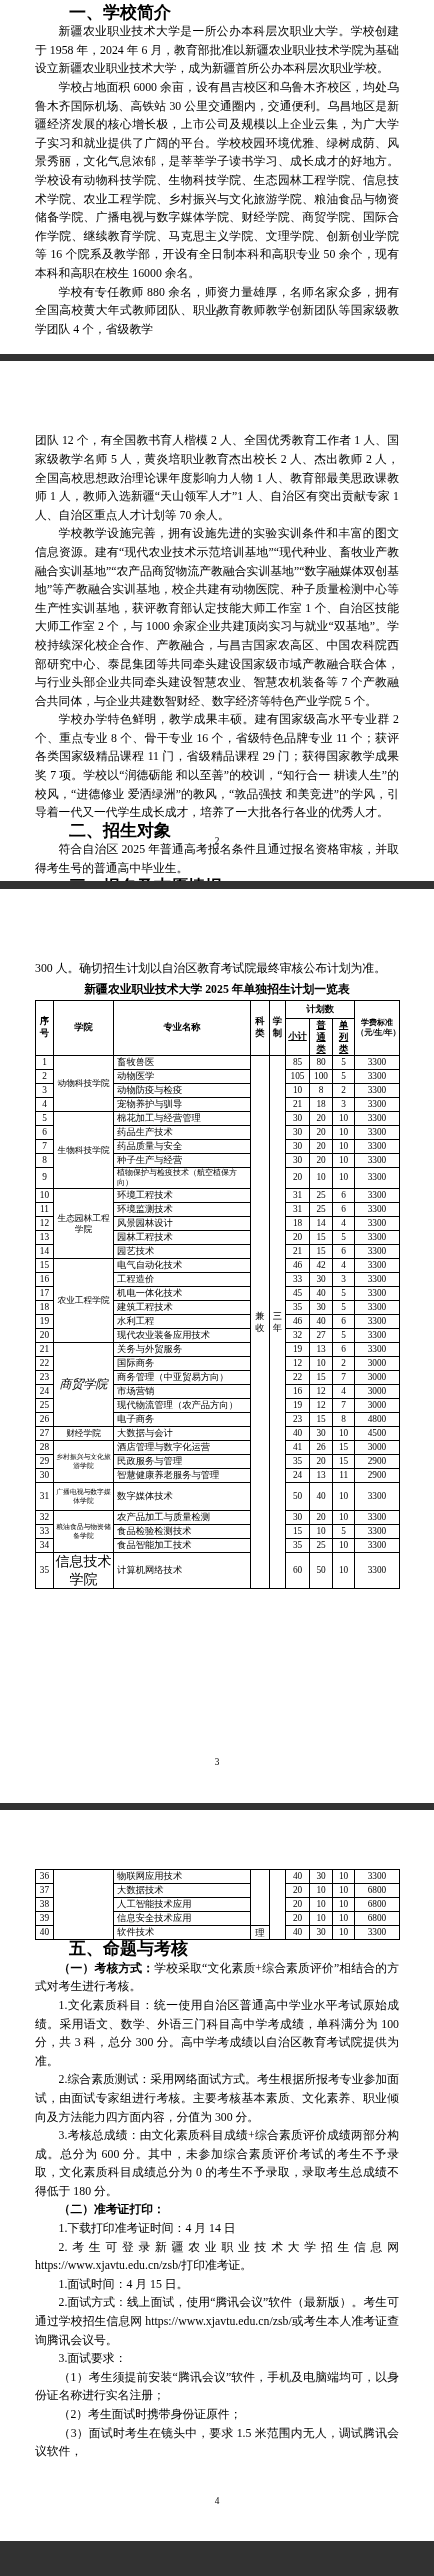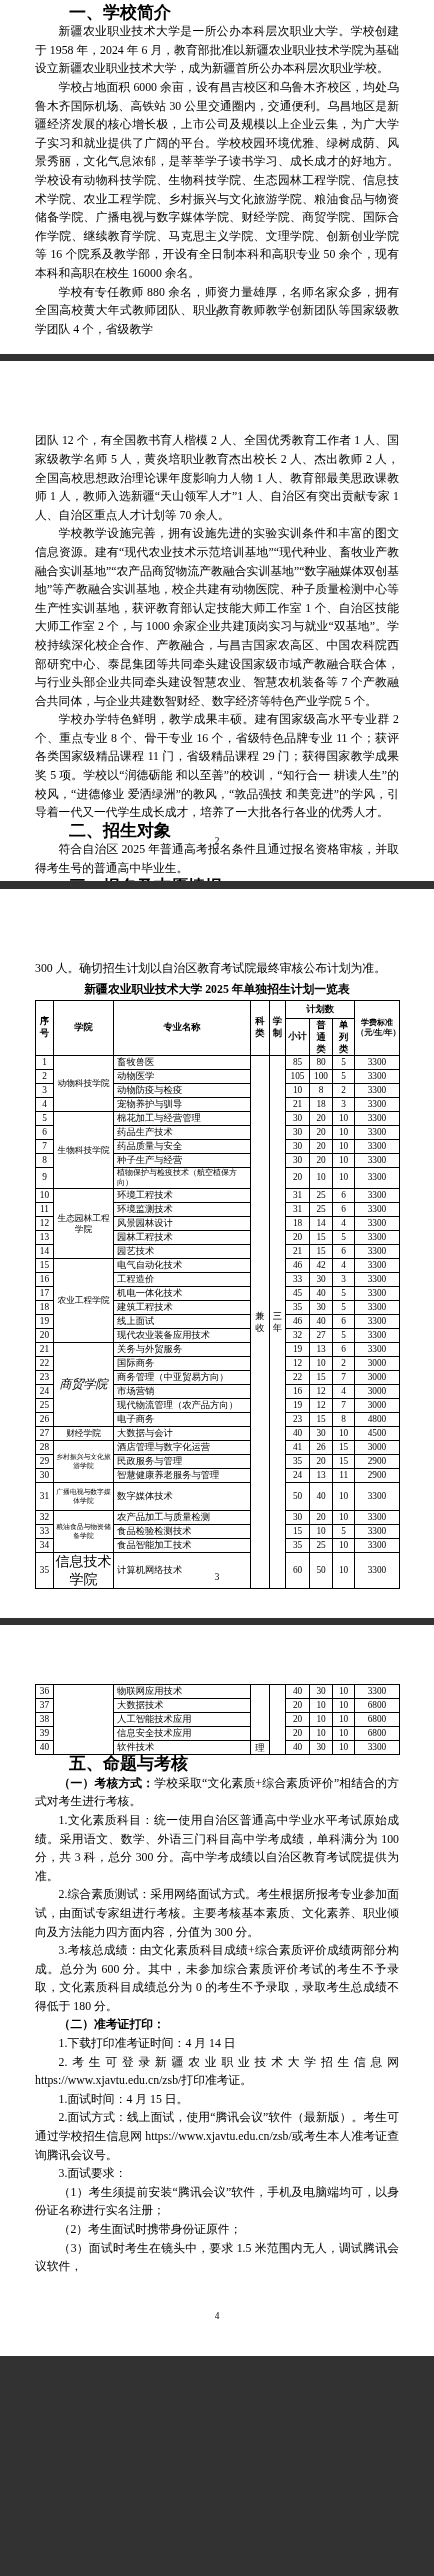--- a/index.html
+++ b/index.html
@@ -14,21 +14,21 @@
     background: #ffffff;
     box-sizing: border-box;
     padding-left: 35px;
     padding-right: 35px;
     overflow: hidden;
     position: relative;
     margin-bottom: 7.4px;
   }
   .page-1 { height: 354px; padding-top: 3.7px; }
   .page-2 { height: 520px; padding-top: 70px; }
-  .page-3 { height: 729px; padding-top: 70px; }
+  .page-3 { height: 914px; padding-top: 70px; }
   .page-4 { height: 731px; padding-top: 59px; margin-bottom: 0; }
   .footer-band { height: 9.3px; background: #323232; }
 
   .para {
     font-size: 11.8px;
     line-height: 18.6px;
     text-align: justify;
     text-indent: 2em;
     margin: 0;
   }
@@ -67,21 +67,21 @@
     border: 0.6px solid #000;
     text-align: center;
     vertical-align: middle;
     padding: 0 1.2px;
     word-break: break-all;
     line-height: 1.25;
     overflow: hidden;
   }
   .plan-table th { font-weight: bold; font-size: 9.3px; }
   .plan-table thead tr.h1 th { height: 17.3px; }
-  .plan-table thead tr.h2 th { height: 35px; }
+  .plan-table thead tr.h2 th { height: 35px; text-decoration: underline; }
   .plan-table td { height: 13px; }
   .plan-table tr.tall td { height: 27px; }
   .plan-table td.cell-major { text-align: left; padding-left: 3.1px; }
   .vtext {
     width: 10px;
     margin: 0 auto;
     word-break: break-all;
     line-height: 1.3;
     text-align: center;
   }
@@ -97,21 +97,21 @@
       <div class="para">学校占地面积 6000 余亩，设有昌吉校区和乌鲁木齐校区，均处乌鲁木齐国际机场、高铁站 30 公里交通圈内，交通便利。乌昌地区是新疆经济发展的核心增长极，上市公司及规模以上企业云集，为广大学子实习和就业提供了广阔的平台。学校校园环境优雅、绿树成荫、风景秀丽，文化气息浓郁，是莘莘学子读书学习、成长成才的好地方。学校设有动物科技学院、生物科技学院、生态园林工程学院、信息技术学院、农业工程学院、乡村振兴与文化旅游学院、粮油食品与物资储备学院、广播电视与数字媒体学院、财经学院、商贸学院、国际合作学院、继续教育学院、马克思主义学院、文理学院、创新创业学院等 16 个院系及教学部，开设有全日制本科和高职专业 50 余个，现有本科和高职在校生 16000 余名。</div>
       <div class="para">学校有专任教师 880 余名，师资力量雄厚，名师名家众多，拥有全国高校黄大年式教师团队、职业教育教师教学创新团队等国家级教学团队 4 个，省级教学</div>
     </div>
   <div class="pagenum">1</div>
 </div>
 
 <div class="page page-2">
   <div>
       <div class="para noindent">团队 12 个，有全国教书育人楷模 2 人、全国优秀教育工作者 1 人、国家级教学名师 5 人，黄炎培职业教育杰出校长 2 人、杰出教师 2 人，全国高校思想政治理论课年度影响力人物 1 人、教育部最美思政课教师 1 人，教师入选新疆“天山领军人才”1 人、自治区有突出贡献专家 1 人、自治区重点人才计划等 70 余人。</div>
       <div class="para">学校教学设施完善，拥有设施先进的实验实训条件和丰富的图文信息资源。建有“现代农业技术示范培训基地”“现代种业、畜牧业产教融合实训基地”“农产品商贸物流产教融合实训基地”“数字融媒体双创基地”等产教融合实训基地，校企共建有动物医院、种子质量检测中心等生产性实训基地，获评教育部认定技能大师工作室 1 个、自治区技能大师工作室 2 个，与 1000 余家企业共建顶岗实习与就业“双基地”。学校持续深化校企合作、产教融合，与昌吉国家农高区、中国农科院西部研究中心、泰昆集团等共同牵头建设国家级市域产教融合联合体，与行业头部企业共同牵头建设智慧农业、智慧农机装备等 7 个产教融合共同体，与企业共建数智财经、数字经济等特色产业学院 5 个。</div>
-      <div class="para">学校办学特色鲜明，教学成果丰硕。建有国家级高水平专业群 2 个、重点专业 8 个、骨干专业 16 个，省级特色品牌专业 11 个；获评各类国家级精品课程 11 门，省级精品课程 29 门；获得国家教学成果奖 5 项。学校以“润德砺能 和以至善”的校训，“知行合一 耕读人生”的校风，“进德修业 爱洒绿洲”的教风，“敦品强技 和美竞进”的学风，引导着一代又一代学生成长成才，培养了一大批各行各业的优秀人才。</div>
+      <div class="para">学校办学特色鲜明，教学成果丰硕。建有国家级高水平专业群 2 个、重点专业 8 个、骨干专业 16 个，省级特色品牌专业 11 个；获评各类国家级精品课程 11 门，省级精品课程 29 门；获得国家教学成果奖 7 项。学校以“润德砺能 和以至善”的校训，“知行合一 耕读人生”的校风，“进德修业 爱洒绿洲”的教风，“敦品强技 和美竞进”的学风，引导着一代又一代学生成长成才，培养了一大批各行各业的优秀人才。</div>
       <div class="heading">二、招生对象</div>
       <div class="para">符合自治区 2025 年普通高考报名条件且通过报名资格审核，并取得考生号的普通高中毕业生。</div>
       <div class="heading">三、报名及志愿填报</div>
       <div class="para"><b>（二）志愿填报：</b>考生在报名同时填报专业志愿，每位考生可填报 4 个专业，并选择是否服从专业调剂。</div>
       <div class="heading">四、招生专业、招生计划及收费标准</div>
       <div class="para">2025 年我校单独招生考试计划招生 1300 人，其中普通类 1000 人，单列类</div>
     </div>
   <div class="pagenum">2</div>
 </div>
 
@@ -304,21 +304,21 @@
           <tr>
             <td>18</td>
             <td class="cell-major">建筑工程技术</td>
             <td>35</td>
             <td>30</td>
             <td>5</td>
             <td>3300</td>
           </tr>
           <tr>
             <td>19</td>
-            <td class="cell-major">线上面试</td>
+            <td class="cell-major">水利工程</td>
             <td>46</td>
             <td>40</td>
             <td>6</td>
             <td>3300</td>
           </tr>
           <tr>
             <td>20</td>
             <td class="cell-major">现代农业装备应用技术</td>
             <td>32</td>
             <td>27</td>

